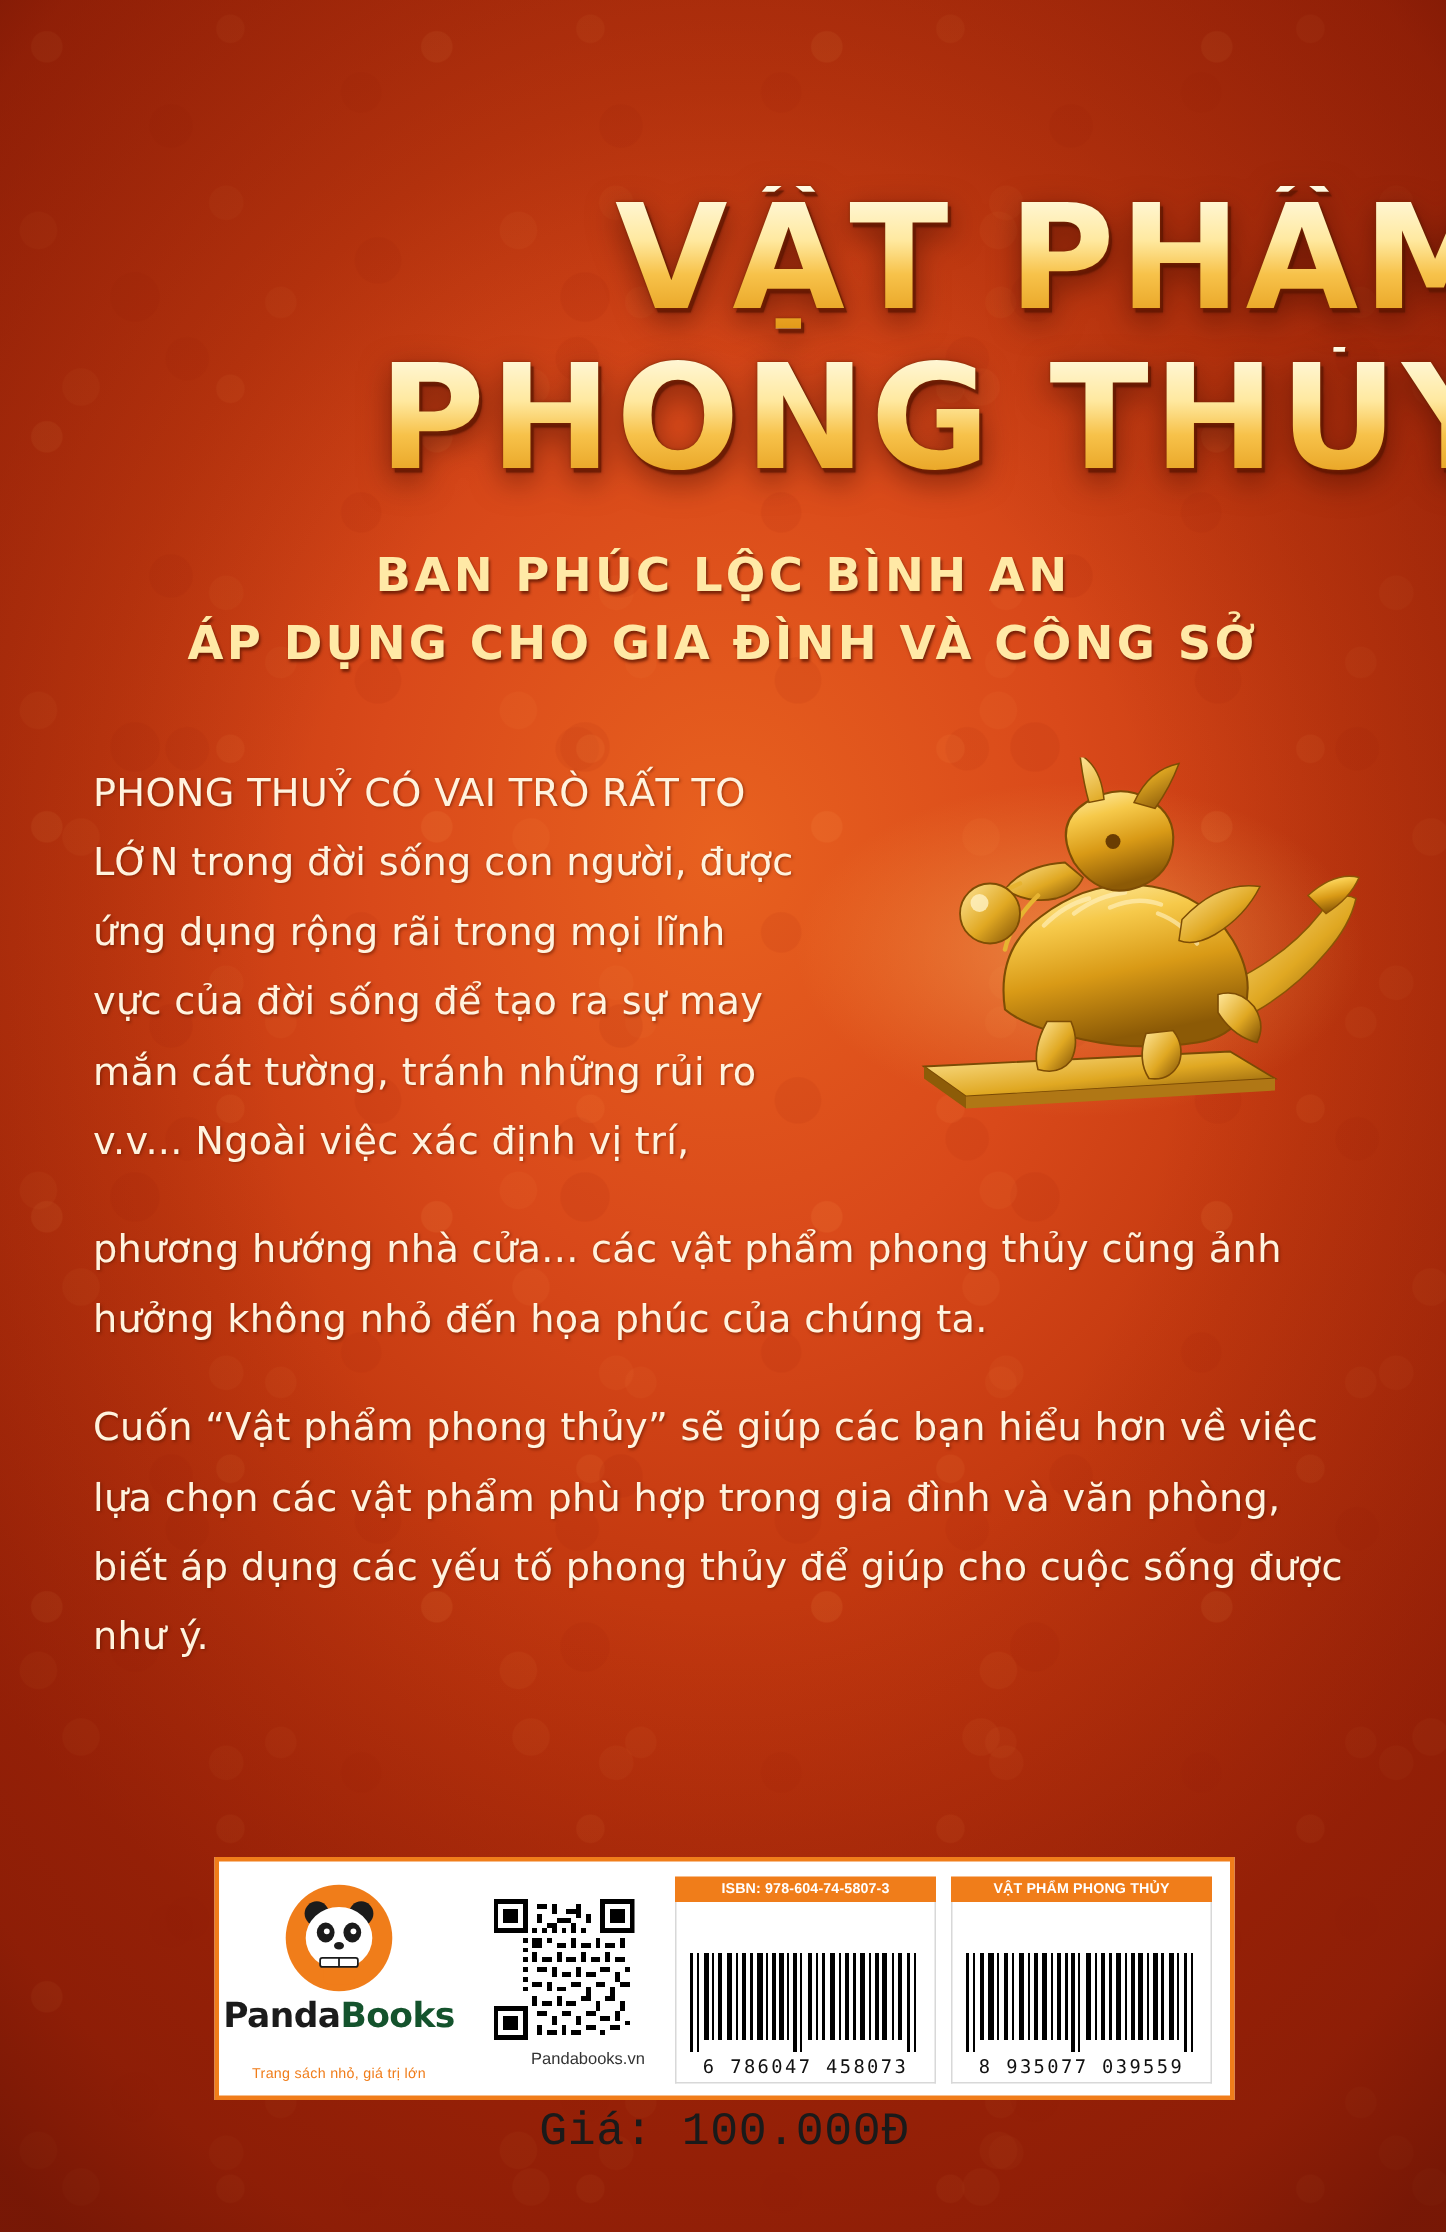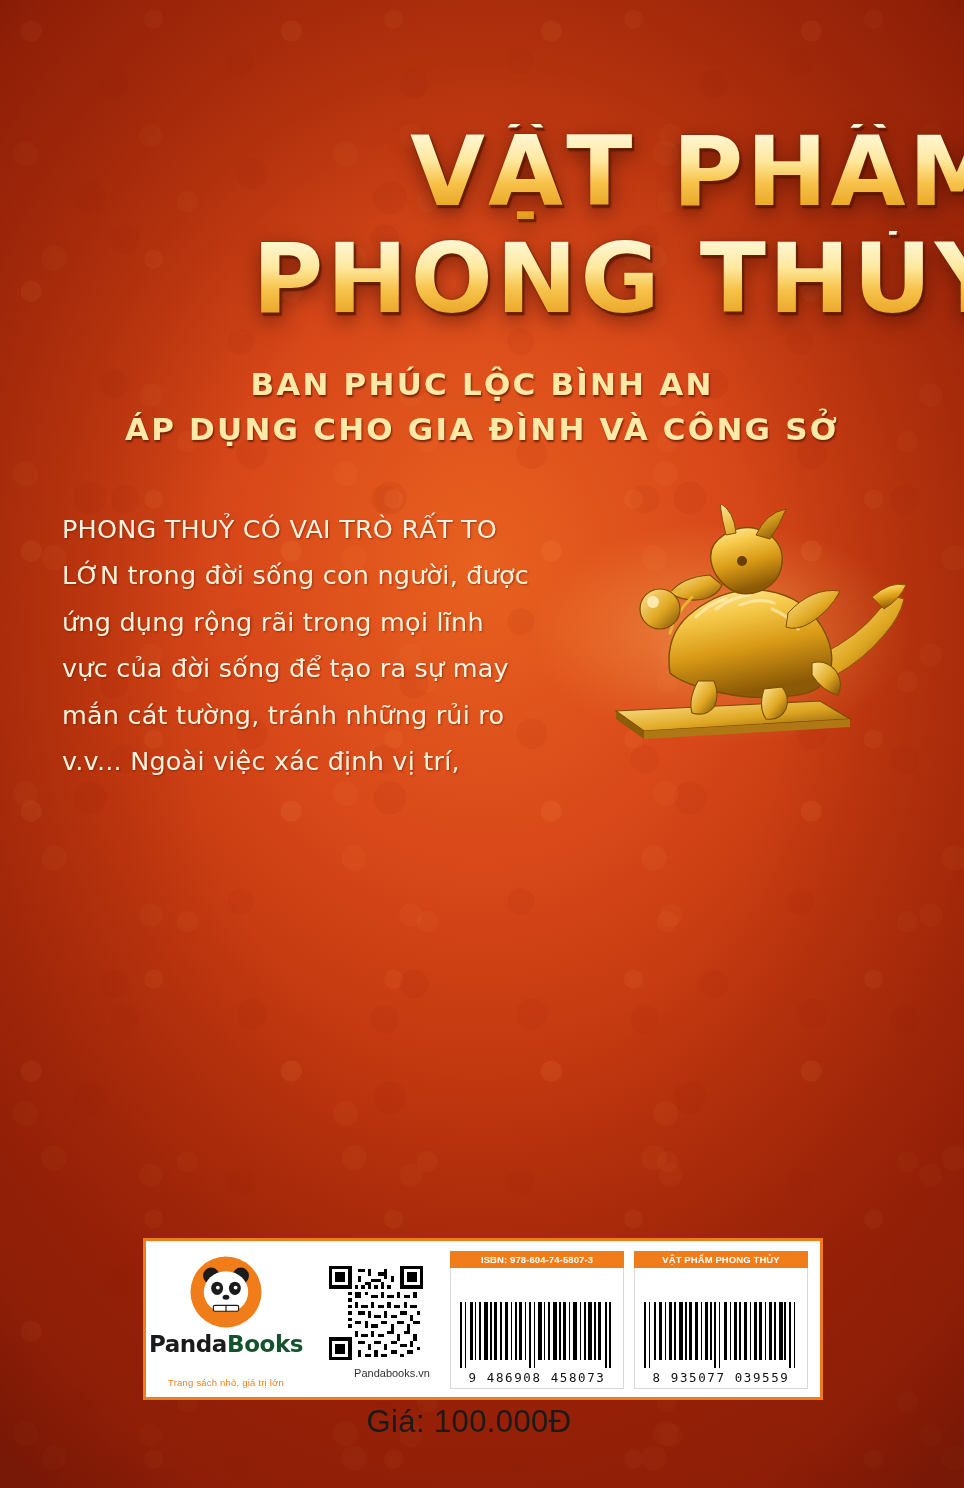--- a/index.html
+++ b/index.html
@@ -212,26 +212,26 @@
   .bc-num {
     text-align: center;
     font-family: "DejaVu Sans Mono", monospace;
     font-size: 12.5px;
     letter-spacing: 1.6px;
     color: #111;
     margin-top: 2px;
   }
   .price {
     position: absolute;
-    left: 129px;
+    left: 143px;
     top: 1404px;
     width: 680px;
     text-align: center;
     z-index: 6;
-    font-family: Liberation Sans, sans-serif;
+    font-family: Liberation Mono, monospace;
     font-size: 31px;
     color: #1a1a1a;
     letter-spacing: .4px;
   }
 </style>
 </head>
 <body>
 
 <div class="page">
   <div class="texture"></div>
@@ -295,20 +295,22 @@
       <path d="M178 176 q-10 18 -6 32 q14 4 22 -6 q6 -12 0 -26 z" fill="url(#gold2)" stroke="#7e4d04" stroke-width="1.1"></path>
       <path d="M244 184 q-6 18 2 30 q14 2 20 -10 q4 -12 -4 -22 z" fill="url(#gold2)" stroke="#7e4d04" stroke-width="1.1"></path>
       <path d="M292 170 q10 16 26 20 q6 -12 -2 -24 q-10 -12 -24 -8 z" fill="url(#gold2)" stroke="#7e4d04" stroke-width="1.1"></path>
 
       <path d="M268 108 q24 -26 52 -22 q-10 20 -30 32 q-14 8 -24 4 z" fill="url(#gold2)" stroke="#7e4d04" stroke-width="1"></path>
     </svg>
   </div>
 
   <div class="body-copy">
     <p class="para wrap-dragon">PHONG THUỶ CÓ VAI TRÒ RẤT TO LỚN trong đời sống con người, được ứng dụng rộng rãi trong mọi lĩnh vực của đời sống để tạo ra sự may mắn cát tường, tránh những rủi ro v.v... Ngoài việc xác định vị trí,</p>
+    <p class="para">phương hướng nhà cửa... các vật phẩm phong thủy cũng ảnh hưởng không nhỏ đến họa phúc của chúng ta.</p>
+    <p class="para">Cuốn “Vật phẩm phong thủy” sẽ giúp các bạn hiểu hơn về việc lựa chọn các vật phẩm phù hợp trong gia đình và văn phòng, biết áp dụng các yếu tố phong thủy để giúp cho cuộc sống được như ý.</p>
   </div>
 
   <div class="bottom-bar">
 
     <div class="panda-cell">
       <svg class="panda-logo" viewBox="0 0 100 100" aria-hidden="true">
         <circle cx="50" cy="50" r="48" fill="#f07d1a"></circle>
         <ellipse cx="30" cy="28" rx="11" ry="11" fill="#1b1b1b"></ellipse>
         <ellipse cx="70" cy="28" rx="11" ry="11" fill="#1b1b1b"></ellipse>
         <ellipse cx="50" cy="50" rx="30" ry="28" fill="#ffffff"></ellipse>
@@ -460,21 +462,21 @@
                 <rect x="87" y="0" width="2.6" height="58"></rect>
               <rect x="91.5" y="0" width="1" height="58"></rect>
                 <rect x="94.5" y="0" width="1.8" height="58"></rect>
               <rect x="98" y="0" width="2.4" height="58"></rect>
                 <rect x="102.5" y="0" width="1" height="58"></rect>
               <rect x="105.5" y="0" width="2" height="58"></rect>
               <rect x="110" y="0" width="1.6" height="66"></rect>
                 <rect x="113.5" y="0" width="1" height="66"></rect>
             </g>
           </svg>
-          <div class="bc-num">9 486908 458073</div>
+          <div class="bc-num">6 786047 458073</div>
         </div>
       </div>
 
       <div class="barcode">
         <div class="bc-head">VẬT PHẨM PHONG THỦY</div>
         <div class="bc-body">
           <svg class="bc-bars" viewBox="0 0 120 66" preserveAspectRatio="none" shape-rendering="crispEdges" aria-hidden="true">
             <rect width="120" height="66" fill="#fff"></rect>
             <g fill="#000">
               <rect x="3" y="0" width="1.6" height="66"></rect>

